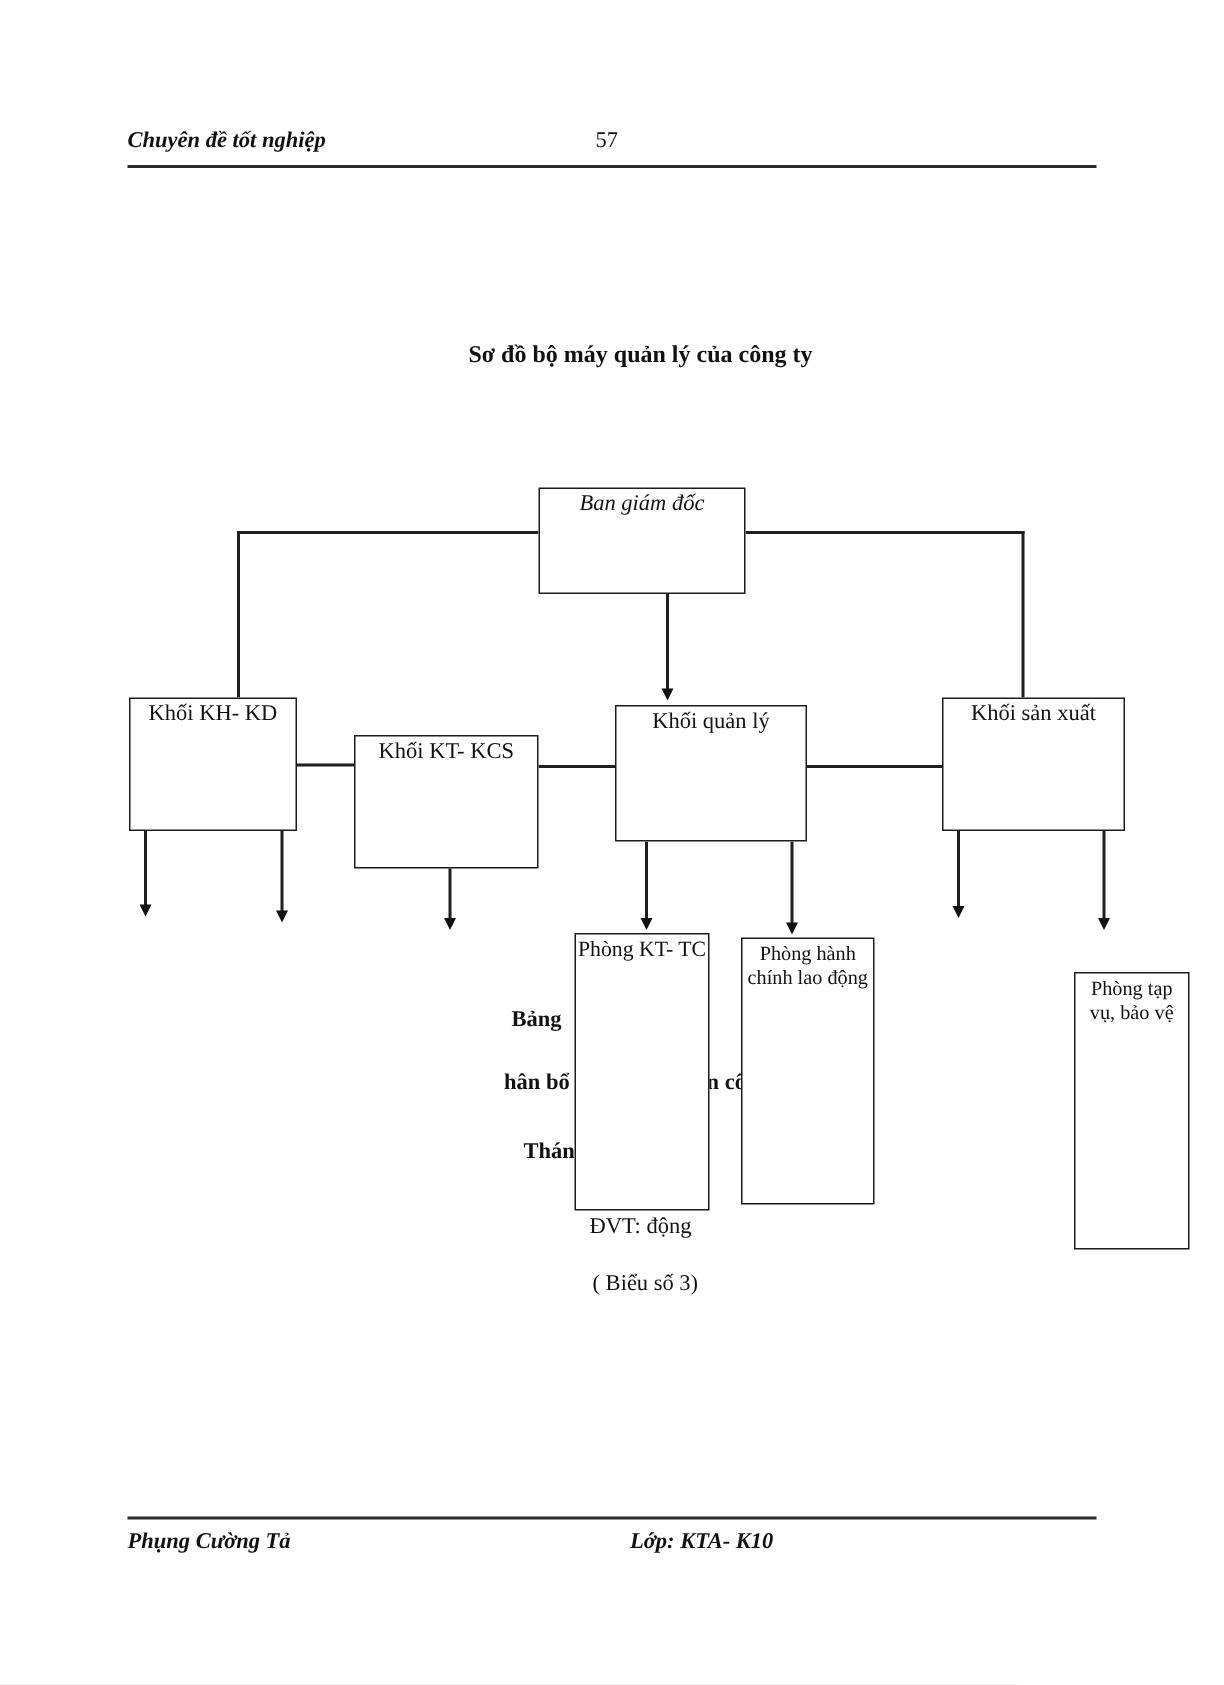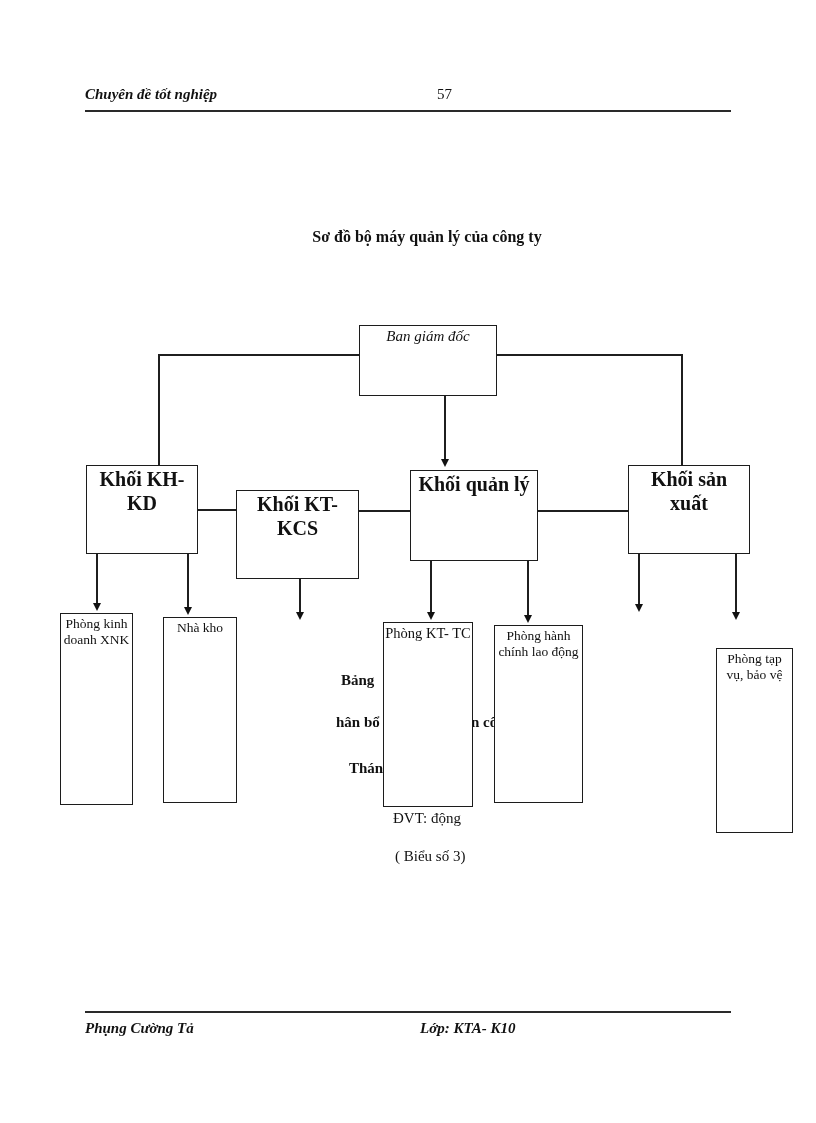--- a/index.html
+++ b/index.html
@@ -24,41 +24,41 @@
     z-index:2;
     text-align:center;
   }
   .box .node-label{
     display:block;
     padding:2px 1px 0 1px;
     line-height:1.18;
     white-space:pre-wrap;
   }
   .lvl1{font-size:15px;}
-  .lvl2{font-size:20px;font-weight:bold;}
+  .lvl2{font-size:15px;}
   .lvl3{font-size:13.5px;}
   .line{position:absolute;background:#1f1f1f;z-index:1;}
   .stem{position:absolute;width:1.5px;background:#1f1f1f;z-index:1;}
   .head{
     position:absolute;width:0;height:0;z-index:1;
     border-left:4.5px solid transparent;
     border-right:4.5px solid transparent;
     border-top:8px solid #111;
   }
   .frag{position:absolute;z-index:1;font-size:15px;white-space:nowrap;}
   .frag.b{font-weight:bold;}
   .ftr-text{font-size:15px;font-weight:bold;font-style:italic;white-space:nowrap;}
 </style>
 </head>
 <body>
 
 <div class="page">
 
   <div class="abs hdr-text" style="left:85px;top:86px;">Chuyên đề tốt nghiệp</div>
-  <div class="abs" style="left:397px;top:86px;font-size:15px;margin-left:40px;">57</div>
+  <div class="abs" style="left:397px;top:86px;font-size:15px;">57</div>
   <div class="abs rule" style="left:85px;top:110px;width:646px;"></div>
 
   <div class="abs doc-title" style="left:37px;top:228px;width:780px;">Sơ đồ bộ máy quản lý của công ty</div>
 
   <div class="line" style="left:158px;top:354px;width:201px;height:2px;"></div>
   <div class="line" style="left:158px;top:354px;width:2px;height:111px;"></div>
   <div class="line" style="left:497px;top:354px;width:186px;height:2px;"></div>
   <div class="line" style="left:681px;top:354px;width:2px;height:111px;"></div>
 
   <div class="stem" style="left:444.25px;top:396px;height:64px;"></div>
@@ -109,27 +109,21 @@
   </div>
 
   <div class="box lvl2" style="left:410px;top:470px;width:128px;height:91px;">
     <span class="node-label">Khối quản lý</span>
   </div>
 
   <div class="box lvl2" style="left:628px;top:465px;width:122px;height:89px;">
     <span class="node-label">Khối sản xuất</span>
   </div>
 
-  <div class="box lvl3" style="left:60px;top:613px;width:73px;height:192px;">
-    <span class="node-label">Phòng kinh doanh XNK</span>
-  </div>
 
-  <div class="box lvl3" style="left:163px;top:617px;width:74px;height:186px;">
-    <span class="node-label">Nhà kho</span>
-  </div>
 
 
   <div class="box lvl3" style="left:383px;top:622px;width:90px;height:185px;font-size:14.5px;text-align:center;">
     <span class="node-label">Phòng KT- TC</span>
   </div>
 
   <div class="box lvl3" style="left:494px;top:625px;width:89px;height:178px;">
     <span class="node-label">Phòng hành chính lao động</span>
   </div>
 

